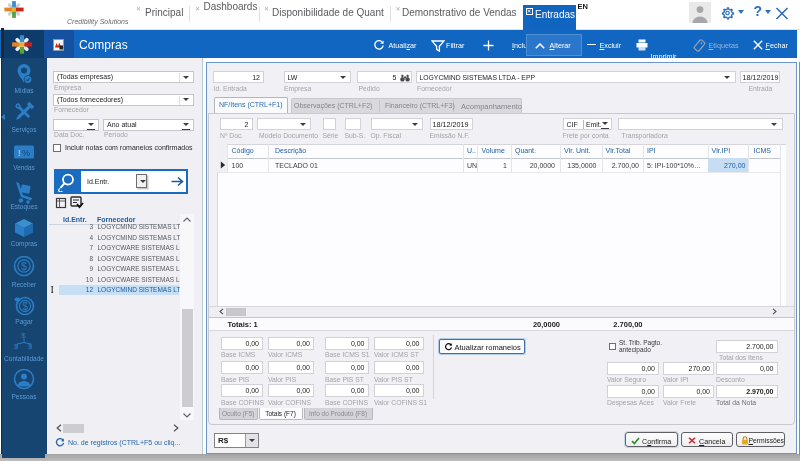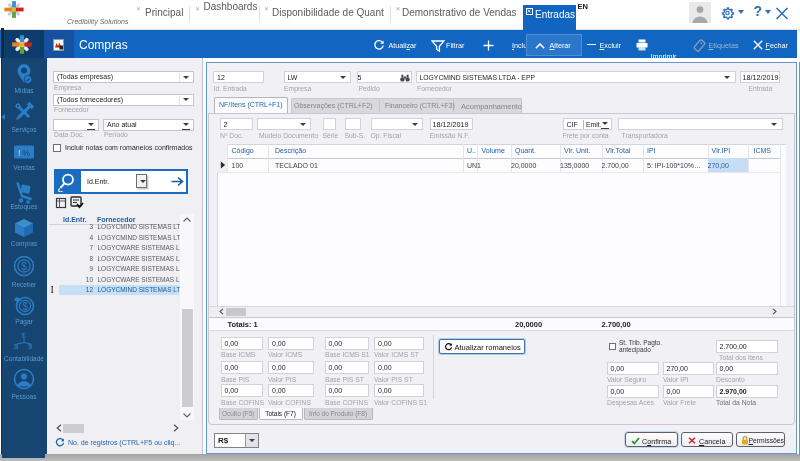--- a/index.html
+++ b/index.html
@@ -2,21 +2,21 @@
 <html><head><meta charset="utf-8">
 <style>
 *{margin:0;padding:0;box-sizing:border-box}
 html,body{width:800px;height:461px;overflow:hidden}
 body{font-family:"Liberation Sans",sans-serif;-webkit-font-smoothing:antialiased}
 #app{position:relative;width:800px;height:461px;background:#fff;overflow:hidden}
 .ab{position:absolute}
 .lbl{position:absolute;font-size:6.8px;color:#a3a3a9;white-space:nowrap}
 .inp{position:absolute;background:#fff;border:1px solid #d2d1d7;font-size:7px;color:#1c1c1e;white-space:nowrap;overflow:hidden}
 .inp div{padding:0 3px}
-.r{}
+.r{text-align:right}
 .tri{position:absolute;width:0;height:0;border-left:3px solid transparent;border-right:3px solid transparent;border-top:3.5px solid #3c3c40}
 .vline{position:absolute;width:1px;background:#e4e5e9}
 .tbtxt{position:absolute;font-size:7.2px;color:#fff;white-space:nowrap}
 .tabtx{position:absolute;font-size:10px;color:#5a5a5e;white-space:nowrap}
 .gh{position:absolute;font-size:7px;color:#1e5c9e;white-space:nowrap}
 .gc{position:absolute;font-size:7px;color:#3c3c40;white-space:nowrap}
 .bl{position:absolute;font-size:6.8px;color:#a3a3a9;white-space:nowrap}
 u{text-decoration:underline}
 .inp .tri,.inp .ab{padding:0}
 </style></head>

